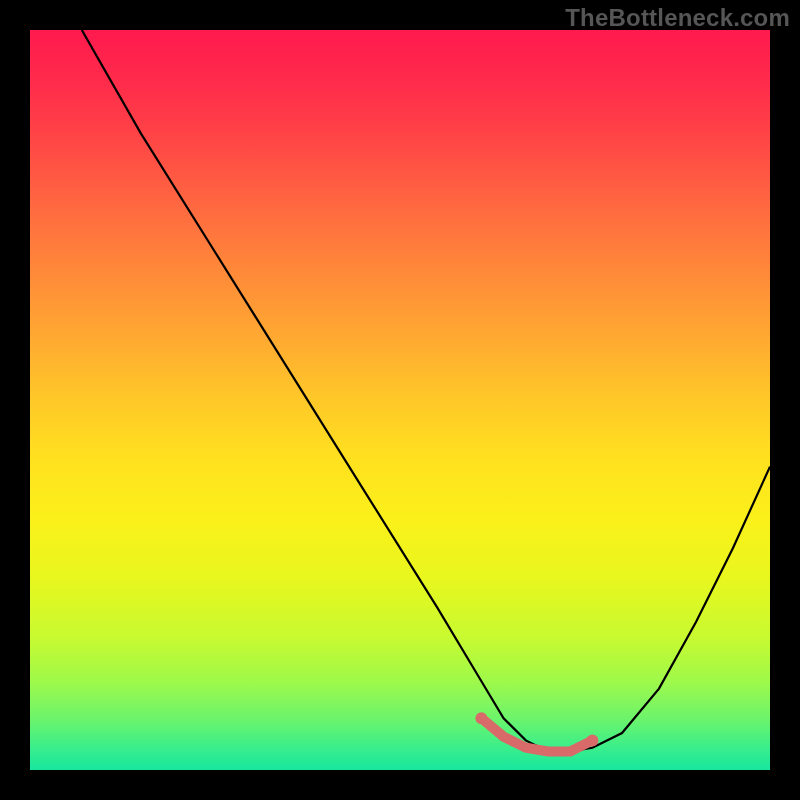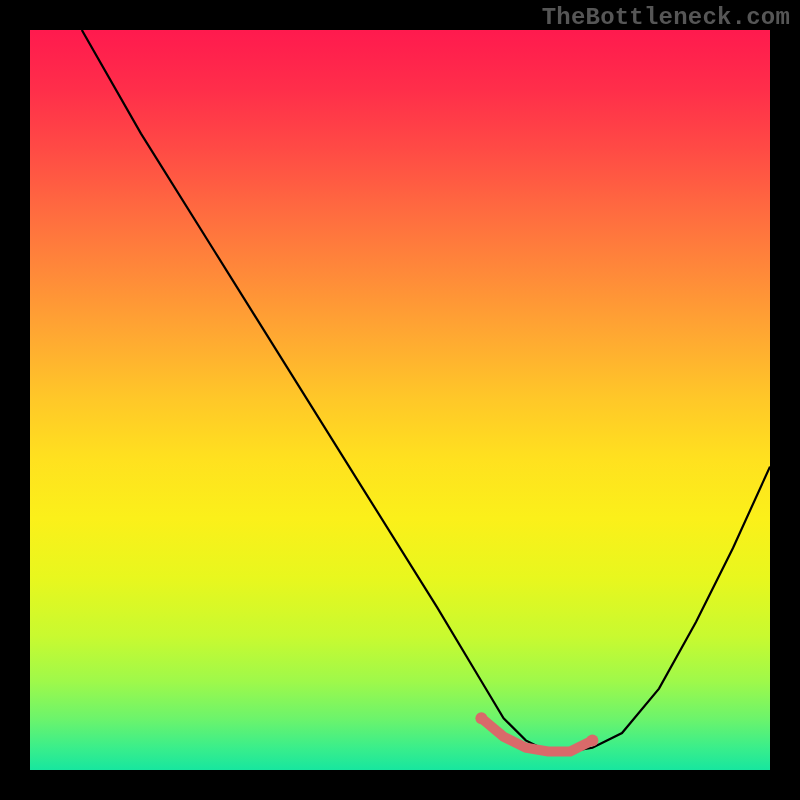--- a/index.html
+++ b/index.html
@@ -7,21 +7,21 @@
   .frame {
     position: relative;
     width: 800px;
     height: 800px;
     background: #000;
   }
   .watermark {
     position: absolute;
     top: 4px;
     right: 10px;
-    font-family: Liberation Mono, monospace;
+    font-family: Liberation Sans, sans-serif;
     font-size: 24px;
     font-weight: 600;
     color: #565656;
     letter-spacing: 0.2px;
   }
   .plot {
     position: absolute;
     left: 30px;
     top: 30px;
     width: 740px;

